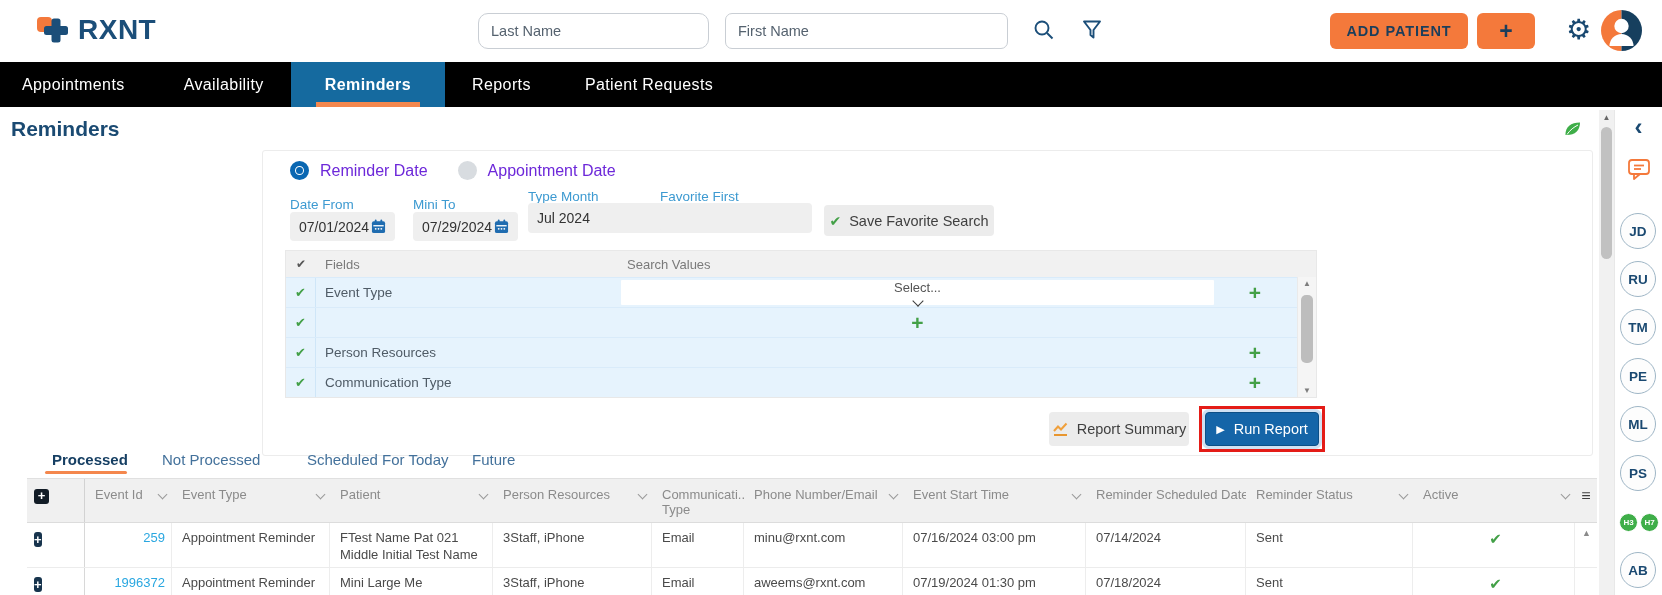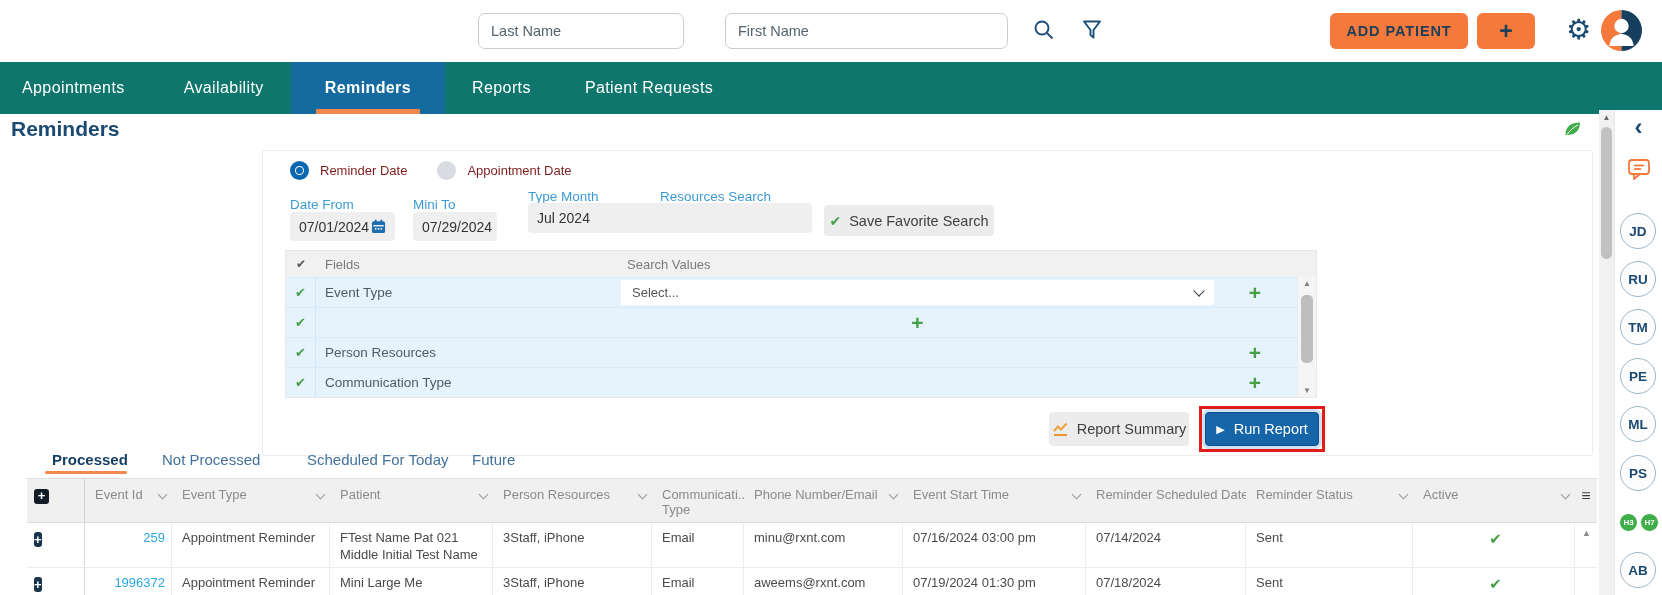--- a/index.html
+++ b/index.html
@@ -20,56 +20,56 @@
               display:flex; align-items:center; justify-content:center; border:none; cursor:pointer;
               font-family:"Liberation Sans","DejaVu Sans",sans-serif; }
   .btn-plus { position:absolute; left:1477px; top:13px; width:58px; height:36px; background:#f4793b;
               border-radius:6px; color:#1c3e5b; font-weight:700; font-size:23px; line-height:1;
               display:flex; align-items:center; justify-content:center; border:none; cursor:pointer; }
   .gear { position:absolute; left:1566px; top:12px; font-size:28px; color:#1a4971; cursor:pointer; line-height:36px; }
   .hd-avatar { position:absolute; left:1601px; top:10px; width:41px; height:41px; border-radius:50%;
                overflow:hidden; cursor:pointer; }
 
   
-  .mainnav { position:absolute; left:0; top:62px; width:100%; height:52px; background:#0f766e;
+  .mainnav { position:absolute; left:0; top:62px; width:100%; height:45px; background:#000000;
              display:flex; color:#fff; font-size:16px; }
   .nav-item { padding:0 27px; display:flex; align-items:center; position:relative; letter-spacing:.4px; cursor:pointer; }
   .nav-item:first-child { padding-left:22px; padding-right:32px; }
   .nav-item.active { background:#156a9f; font-weight:700; padding:0 34px; }
   .active-bar { position:absolute; bottom:0; left:50%; transform:translateX(-50%); width:104px; height:5px; background:#f4874d; }
 
   
   .page-title { position:absolute; left:11px; top:117px; font-size:21px; font-weight:700; color:#1a4a72; }
   .leaf-icon { position:absolute; left:1563px; top:120px; }
 
   
   .filter-card { position:absolute; left:262px; top:150px; width:1331px; height:306px;
                  border:1px solid #ececec; border-radius:3px; background:#fff; }
   .radio-row { position:absolute; left:290px; top:161px; display:flex; align-items:center; }
   .radio-outer { width:19px; height:19px; border-radius:50%; position:relative; cursor:pointer; flex:none; }
   .radio-outer.sel { border:5px solid #0a67b2; background:#fff; }
   .radio-outer.sel::after { content:""; position:absolute; inset:1px; background:#0a67b2; border-radius:50%; }
   .radio-outer.unsel { background:#d8dce0; }
-  .radio-label { font-size:13px; color:#7f1d1d; margin-left:11px; margin-right:30px; }
+  .radio-label { font-size:16px; color:#6d28d9; margin-left:11px; margin-right:30px; }
   .f-label { position:absolute; font-size:13.5px; color:#3d9ad1; }
   .f-input { position:absolute; background:#efefef; border-radius:4px; display:flex; align-items:center;
              font-size:14px; color:#333; padding:0 9px; cursor:text; }
   .f-input .spacer { flex:1; }
 
   
   .ftable { position:absolute; left:285px; top:250px; width:1032px; border:1px solid #e8e8e8; }
   .ft-head { display:grid; grid-template-columns:30px 305px 593px 82px 20px; height:26px; background:#f1f1f1;
              align-items:center; font-size:13px; color:#7a7a7a; }
   .ft-row { display:grid; grid-template-columns:30px 305px 593px 82px 20px; height:30px; background:#e6f3fd;
             align-items:center; border-top:1px solid #d9ebfa; }
   .ft-check { text-align:center; font-size:12px; color:#565656; }
   .ft-row .ft-check { color:#43a047; font-size:13px; border-right:1px solid #cfe6f8; height:100%; display:flex; align-items:center; justify-content:center; }
   .ft-field { padding-left:9px; font-size:13.5px; color:#4f5b66; }
   .ft-select { margin:0; background:#fff; border-radius:1px; height:25px; display:flex; align-items:center;
-               justify-content:space-between; padding:0 11px; font-size:13px; color:#555; cursor:pointer; }
+               justify-content:space-between; padding:0 11px; font-size:13px; color:#555; cursor:pointer;flex-direction:column; }
   .chev { width:8px; height:8px; border-right:1.8px solid #3c3c3c; border-bottom:1.8px solid #3c3c3c;
           transform:rotate(45deg); margin-top:-4px; flex:none; }
   .ft-plus { text-align:center; color:#43a047; font-size:21px; font-weight:700; cursor:pointer; line-height:1; }
   .ft-scroll { position:absolute; right:0; top:26px; bottom:0; width:19px; background:#f5f5f5; border-left:1px solid #eaeaea; }
   .ft-scroll .sc-up { position:absolute; top:2px; left:0; right:0; text-align:center; font-size:8px; color:#7d7d7d; }
   .ft-scroll .sc-dn { position:absolute; bottom:2px; left:0; right:0; text-align:center; font-size:8px; color:#7d7d7d; }
   .ft-thumb { position:absolute; left:3px; width:12px; top:18px; height:68px; background:#bdbdbd; border-radius:5px; }
 
   
   .btn-gray { position:absolute; background:#ececec; border-radius:4px; display:flex; align-items:center;
@@ -121,21 +121,29 @@
   .sb-badge { position:absolute; width:19px; height:19px; border-radius:50%; background:#3fae49; color:#fff;
               font-size:8px; font-weight:700; display:flex; align-items:center; justify-content:center;
               border:1px solid #fff; cursor:pointer; }
 </style>
 </head>
 <body>
 
 <div class="screen">
 
   <header class="topbar">
-    <input class="hd-input" style="left: 478px; width: 206px;" placeholder="Last Name">
+    <div class="logo">
+      <svg width="38" height="38" viewBox="0 0 38 38">
+        <rect x="3" y="6" width="15" height="15" rx="4" fill="#f4793b"></rect>
+        <rect x="10" y="15" width="24" height="9" rx="2.5" fill="#1b4e79"></rect>
+        <rect x="17.5" y="7.5" width="9" height="24" rx="2.5" fill="#1b4e79"></rect>
+      </svg>
+      <span class="brand-text">RXNT</span>
+    </div>
+    <input class="hd-input" style="left: 478px; width: 231px; border-radius: 10px;" placeholder="Last Name">
     <input class="hd-input" style="left: 725px; width: 283px;" placeholder="First Name">
     <span class="hd-icon" style="left:1032px;">
       <svg width="24" height="24" viewBox="0 0 24 24" fill="none" stroke="#1b4e79" stroke-width="1.9">
         <circle cx="10" cy="10" r="6.5"></circle>
           <line x1="15" y1="15" x2="20.5" y2="20.5"></line>
       </svg>
     </span>
     <span class="hd-icon" style="left:1080px;">
       <svg width="24" height="24" viewBox="0 0 24 24" fill="none" stroke="#1b4e79" stroke-width="1.9" stroke-linejoin="round">
         <path d="M4 3.5 H20 L13.5 12 V19.5 L10.5 17 V12 Z"></path>
@@ -186,36 +194,36 @@
   <div class="radio-row">
     <span class="radio-outer sel"></span>
     <span class="radio-label">Reminder Date</span>
     <span class="radio-outer unsel"></span>
     <span class="radio-label">Appointment Date</span>
   </div>
 
   <span class="f-label" style="left:290px;top:197px;">Date From</span>
   <span class="f-label" style="left:413px;top:197px;">Mini To</span>
   <span class="f-label" style="left:528px;top:189px;">Type Month</span>
-  <span class="f-label" style="left:660px;top:189px;">Resources Search</span>
+  <span class="f-label" style="left:660px;top:189px;">Favorite First</span>
 
   <div class="f-input" style="left:290px;top:212px;width:105px;height:29px;">
     <span>07/01/2024</span>
       <span class="spacer"></span>
     <svg width="15" height="15" viewBox="0 0 16 16">
       <rect x="1" y="2.5" width="14" height="12.5" rx="2" fill="#1f6cb0"></rect>
       <rect x="4" y="0.5" width="2" height="4" rx="1" fill="#1f6cb0"></rect>
       <rect x="10" y="0.5" width="2" height="4" rx="1" fill="#1f6cb0"></rect>
       <rect x="2.5" y="6.5" width="11" height="1.4" fill="#fff"></rect>
       <circle cx="5" cy="10.5" r="1" fill="#fff"></circle>
         <circle cx="8" cy="10.5" r="1" fill="#fff"></circle>
         <circle cx="11" cy="10.5" r="1" fill="#fff"></circle>
     </svg>
   </div>
-  <div class="f-input" style="left:413px;top:212px;width:84px;height:29px;">
+  <div class="f-input" style="left:413px;top:212px;width:105px;height:29px;">
     <span>07/29/2024</span>
       <span class="spacer"></span>
     <svg width="15" height="15" viewBox="0 0 16 16">
       <rect x="1" y="2.5" width="14" height="12.5" rx="2" fill="#1f6cb0"></rect>
       <rect x="4" y="0.5" width="2" height="4" rx="1" fill="#1f6cb0"></rect>
       <rect x="10" y="0.5" width="2" height="4" rx="1" fill="#1f6cb0"></rect>
       <rect x="2.5" y="6.5" width="11" height="1.4" fill="#fff"></rect>
       <circle cx="5" cy="10.5" r="1" fill="#fff"></circle>
         <circle cx="8" cy="10.5" r="1" fill="#fff"></circle>
         <circle cx="11" cy="10.5" r="1" fill="#fff"></circle>

